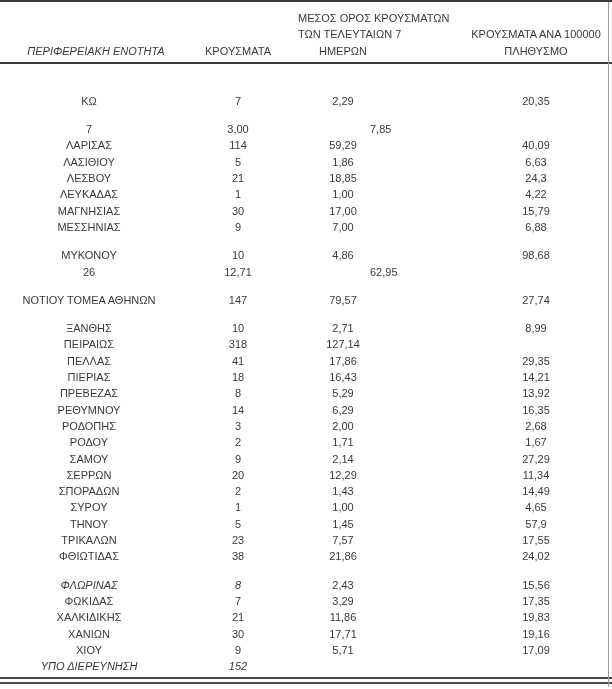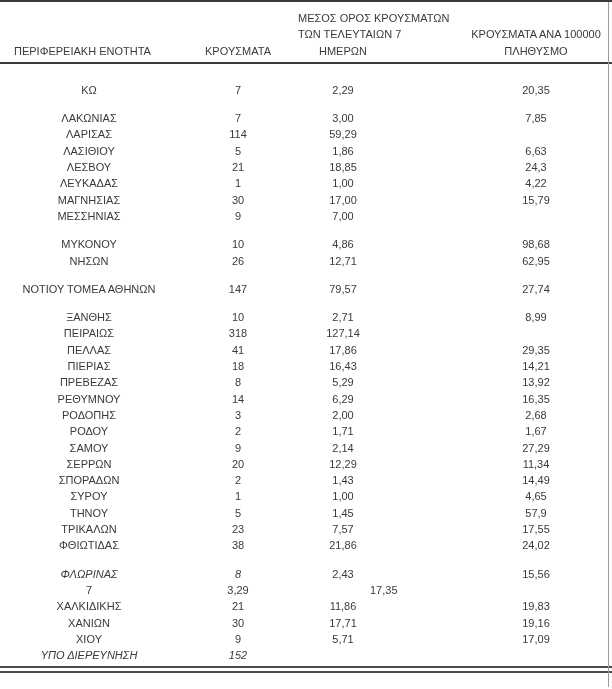--- a/index.html
+++ b/index.html
@@ -21,24 +21,24 @@
   .cell-per100k, .hcol4 { padding-left:72px; }
 
   
   .thead {
     border-top:2.5px solid #3c3c3c;
     border-bottom:2px solid #3c3c3c;
     padding:8px 0 3px 0;
     align-items:end;
   }
   .hline { line-height:16.3px; text-align:center; white-space:nowrap; }
-  .hcol1 .hline { text-align:left; padding-left:14px; }
-
-  
-  .tbody { padding-top:18px; }
+  .hcol1 .hline { text-align:center; padding-left:14px;font-style:italic; }
+
+  
+  .tbody { padding-top:29px; }
   .row { line-height:16.3px; }
   .row.gap { margin-top:12px; }
   .row.it .cell-region, .row.it .cell-cases { font-style:italic; }
 
   
   .bottom-rule {
     margin-top:3px;
     height:3px;
     border-top:2px solid #4a4a4a;
     border-bottom:2px solid #4a4a4a;
@@ -76,29 +76,29 @@
   </div>
 
   <div class="tbody">
       <div class="grid-row row">
       <div class="cell cell-region">ΚΩ</div>
       <div class="cell cell-cases">7</div>
       <div class="cell cell-avg7">2,29</div>
       <div class="cell cell-per100k">20,35</div>
     </div>
       <div class="grid-row row gap">
-      <div class="cell cell-region">ΛΑΚΩΝΙΑΣ</div>
       <div class="cell cell-cases">7</div>
       <div class="cell cell-avg7">3,00</div>
       <div class="cell cell-per100k">7,85</div>
     </div>
       <div class="grid-row row">
       <div class="cell cell-region">ΛΑΡΙΣΑΣ</div>
       <div class="cell cell-cases">114</div>
       <div class="cell cell-avg7">59,29</div>
+      <div class="cell cell-per100k">40,09</div>
     </div>
       <div class="grid-row row">
       <div class="cell cell-region">ΛΑΣΙΘΙΟΥ</div>
       <div class="cell cell-cases">5</div>
       <div class="cell cell-avg7">1,86</div>
       <div class="cell cell-per100k">6,63</div>
     </div>
       <div class="grid-row row">
       <div class="cell cell-region">ΛΕΣΒΟΥ</div>
       <div class="cell cell-cases">21</div>
@@ -114,29 +114,29 @@
       <div class="grid-row row">
       <div class="cell cell-region">ΜΑΓΝΗΣΙΑΣ</div>
       <div class="cell cell-cases">30</div>
       <div class="cell cell-avg7">17,00</div>
       <div class="cell cell-per100k">15,79</div>
     </div>
       <div class="grid-row row">
       <div class="cell cell-region">ΜΕΣΣΗΝΙΑΣ</div>
       <div class="cell cell-cases">9</div>
       <div class="cell cell-avg7">7,00</div>
+      <div class="cell cell-per100k">6,88</div>
     </div>
       <div class="grid-row row gap">
       <div class="cell cell-region">ΜΥΚΟΝΟΥ</div>
       <div class="cell cell-cases">10</div>
       <div class="cell cell-avg7">4,86</div>
       <div class="cell cell-per100k">98,68</div>
     </div>
       <div class="grid-row row">
-      <div class="cell cell-region">ΝΗΣΩΝ</div>
       <div class="cell cell-cases">26</div>
       <div class="cell cell-avg7">12,71</div>
       <div class="cell cell-per100k">62,95</div>
     </div>
       <div class="grid-row row gap">
       <div class="cell cell-region">ΝΟΤΙΟΥ ΤΟΜΕΑ ΑΘΗΝΩΝ</div>
       <div class="cell cell-cases">147</div>
       <div class="cell cell-avg7">79,57</div>
       <div class="cell cell-per100k">27,74</div>
     </div>
@@ -229,20 +229,21 @@
       <div class="cell cell-avg7">21,86</div>
       <div class="cell cell-per100k">24,02</div>
     </div>
       <div class="grid-row row gap it">
       <div class="cell cell-region">ΦΛΩΡΙΝΑΣ</div>
       <div class="cell cell-cases">8</div>
       <div class="cell cell-avg7">2,43</div>
       <div class="cell cell-per100k">15,56</div>
     </div>
       <div class="grid-row row">
+      <div class="cell cell-region">ΦΩΚΙΔΑΣ</div>
       <div class="cell cell-cases">7</div>
       <div class="cell cell-avg7">3,29</div>
       <div class="cell cell-per100k">17,35</div>
     </div>
       <div class="grid-row row">
       <div class="cell cell-region">ΧΑΛΚΙΔΙΚΗΣ</div>
       <div class="cell cell-cases">21</div>
       <div class="cell cell-avg7">11,86</div>
       <div class="cell cell-per100k">19,83</div>
     </div>

